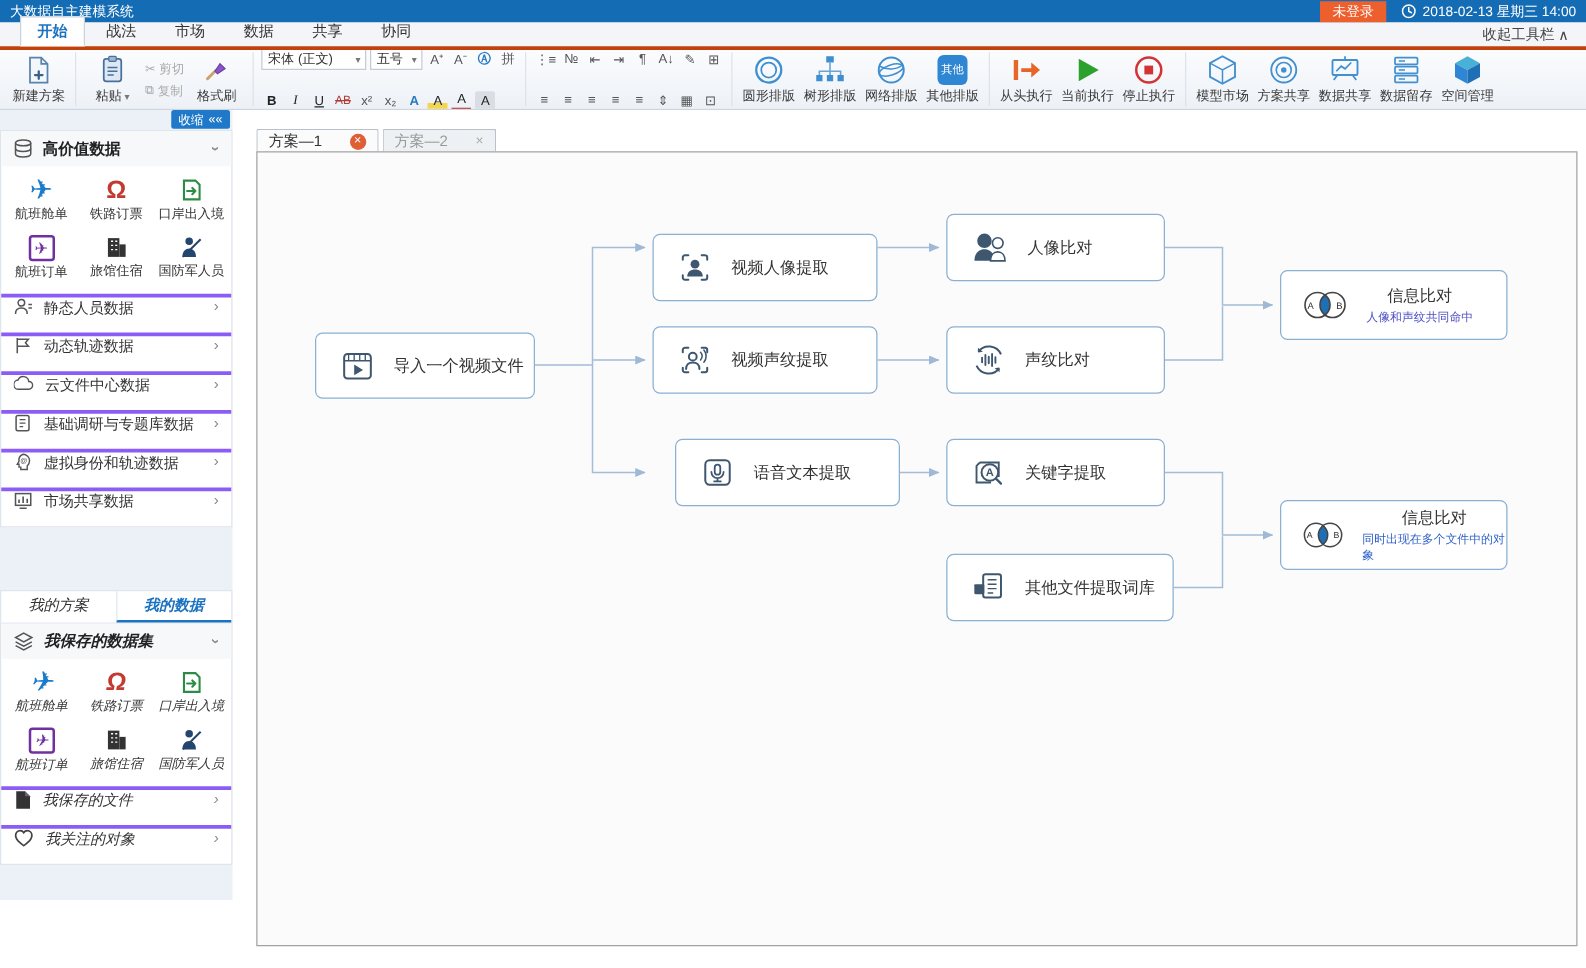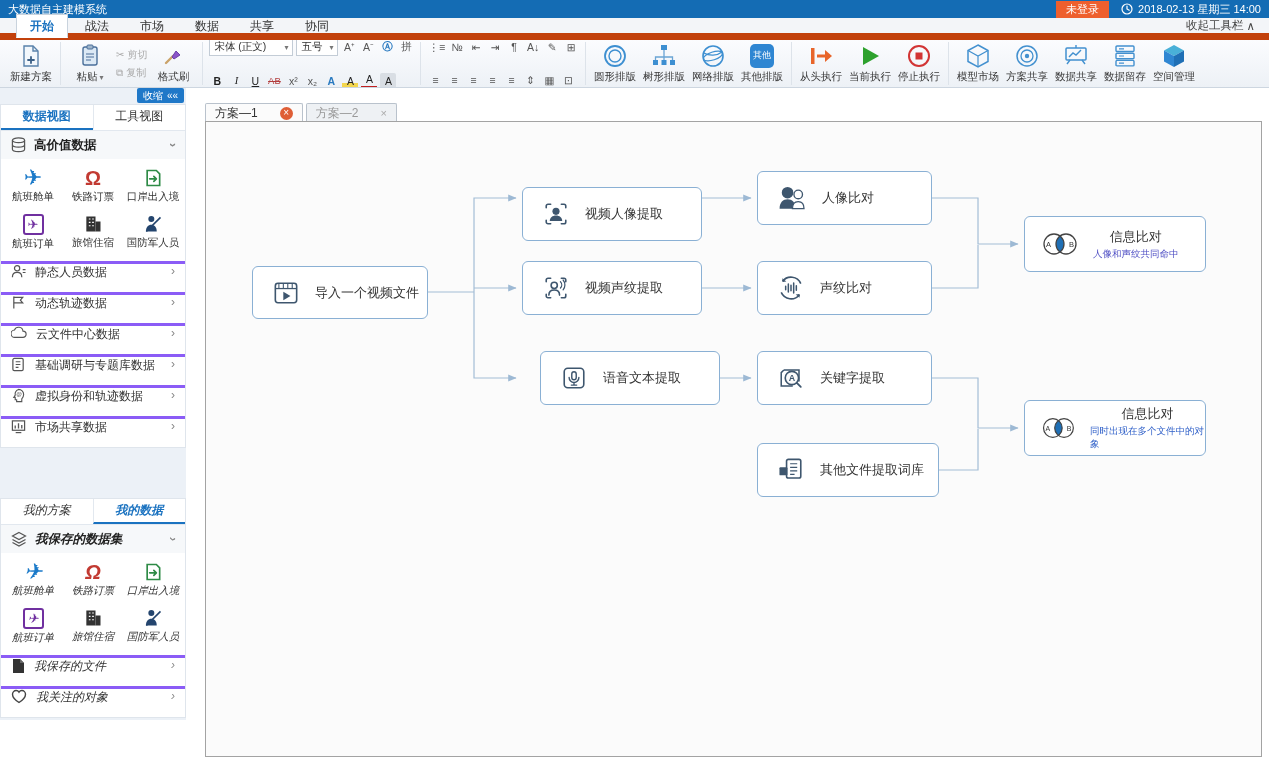--- a/index.html
+++ b/index.html
@@ -7,21 +7,21 @@
 
   
   .titlebar { position:absolute; left:0; top:0; width:1269px; height:18px; background:#146cb4; color:#fff;
     display:flex; align-items:center; padding:0 8px; font-size:11px; }
   .tb-right { margin-left:auto; display:flex; align-items:center; gap:12px; }
   .login-badge { background:#ee5f2e; color:#fff; padding:1px 10px; cursor:pointer; }
   .tb-clock { display:flex; align-items:center; gap:5px; }
 
   
   .tabrow { position:absolute; left:0; top:18px; width:1269px; height:22px; background:#f3f5f8;
-    border-bottom:7px solid #c2410c; display:flex; align-items:center; padding-left:16px; }
+    border-bottom:3px solid #c2410c; display:flex; align-items:flex-end; padding-left:16px; }
   .rtab { padding:3px 13px 2px; font-size:12px; color:#333; border:1px solid transparent; margin-right:3px; cursor:pointer; }
   .rtab.active { background:#fff; border-color:#c9d3dd; border-bottom-color:#fff; color:#1a72c0; font-weight:bold; }
   .collapse-toolbar { margin-left:auto; margin-right:14px; font-size:11.5px; color:#444; align-self:center; cursor:pointer; display:flex; gap:3px; align-items:center; }
 
   
   .ribbon { position:absolute; left:0; top:40px; width:1269px; height:48px;
     background:linear-gradient(#fbfcfe,#edf1f6); border-bottom:1px solid #cdd6e0;
     display:flex; align-items:stretch; padding:2px 2px; overflow:hidden; }
   .rgroup { display:flex; align-items:center; gap:3px; padding:0 6px; border-right:1px solid #dde3ea; }
   .bigbtn { display:flex; flex-direction:column; align-items:center; justify-content:center; gap:2px;
@@ -350,24 +350,20 @@
   </div>
 </div>
 
 <div class="sidebar">
   <span class="collapse-badge">
     <span>收缩</span>
     <span>««</span>
   </span>
 
   <div class="panel panel1">
-    <div class="ptabs">
-      <span class="ptab active">数据视图</span>
-      <span class="ptab">工具视图</span>
-    </div>
     <div class="psection">
       <svg width="15" height="16" viewBox="0 0 16 17">
           <ellipse cx="8" cy="3.5" rx="6.5" ry="2.5" fill="none" stroke="#555" stroke-width="1.3"></ellipse>
           <path d="M1.5 3.5v9.5c0 1.4 2.9 2.5 6.5 2.5s6.5-1.1 6.5-2.5V3.5" fill="none" stroke="#555" stroke-width="1.3"></path>
           <path d="M1.5 8.3c0 1.4 2.9 2.5 6.5 2.5s6.5-1.1 6.5-2.5" fill="none" stroke="#555" stroke-width="1.3"></path>
         </svg>
       <span>高价值数据</span>
       <span class="chev down">›</span>
     </div>
     <div class="dgrid">

